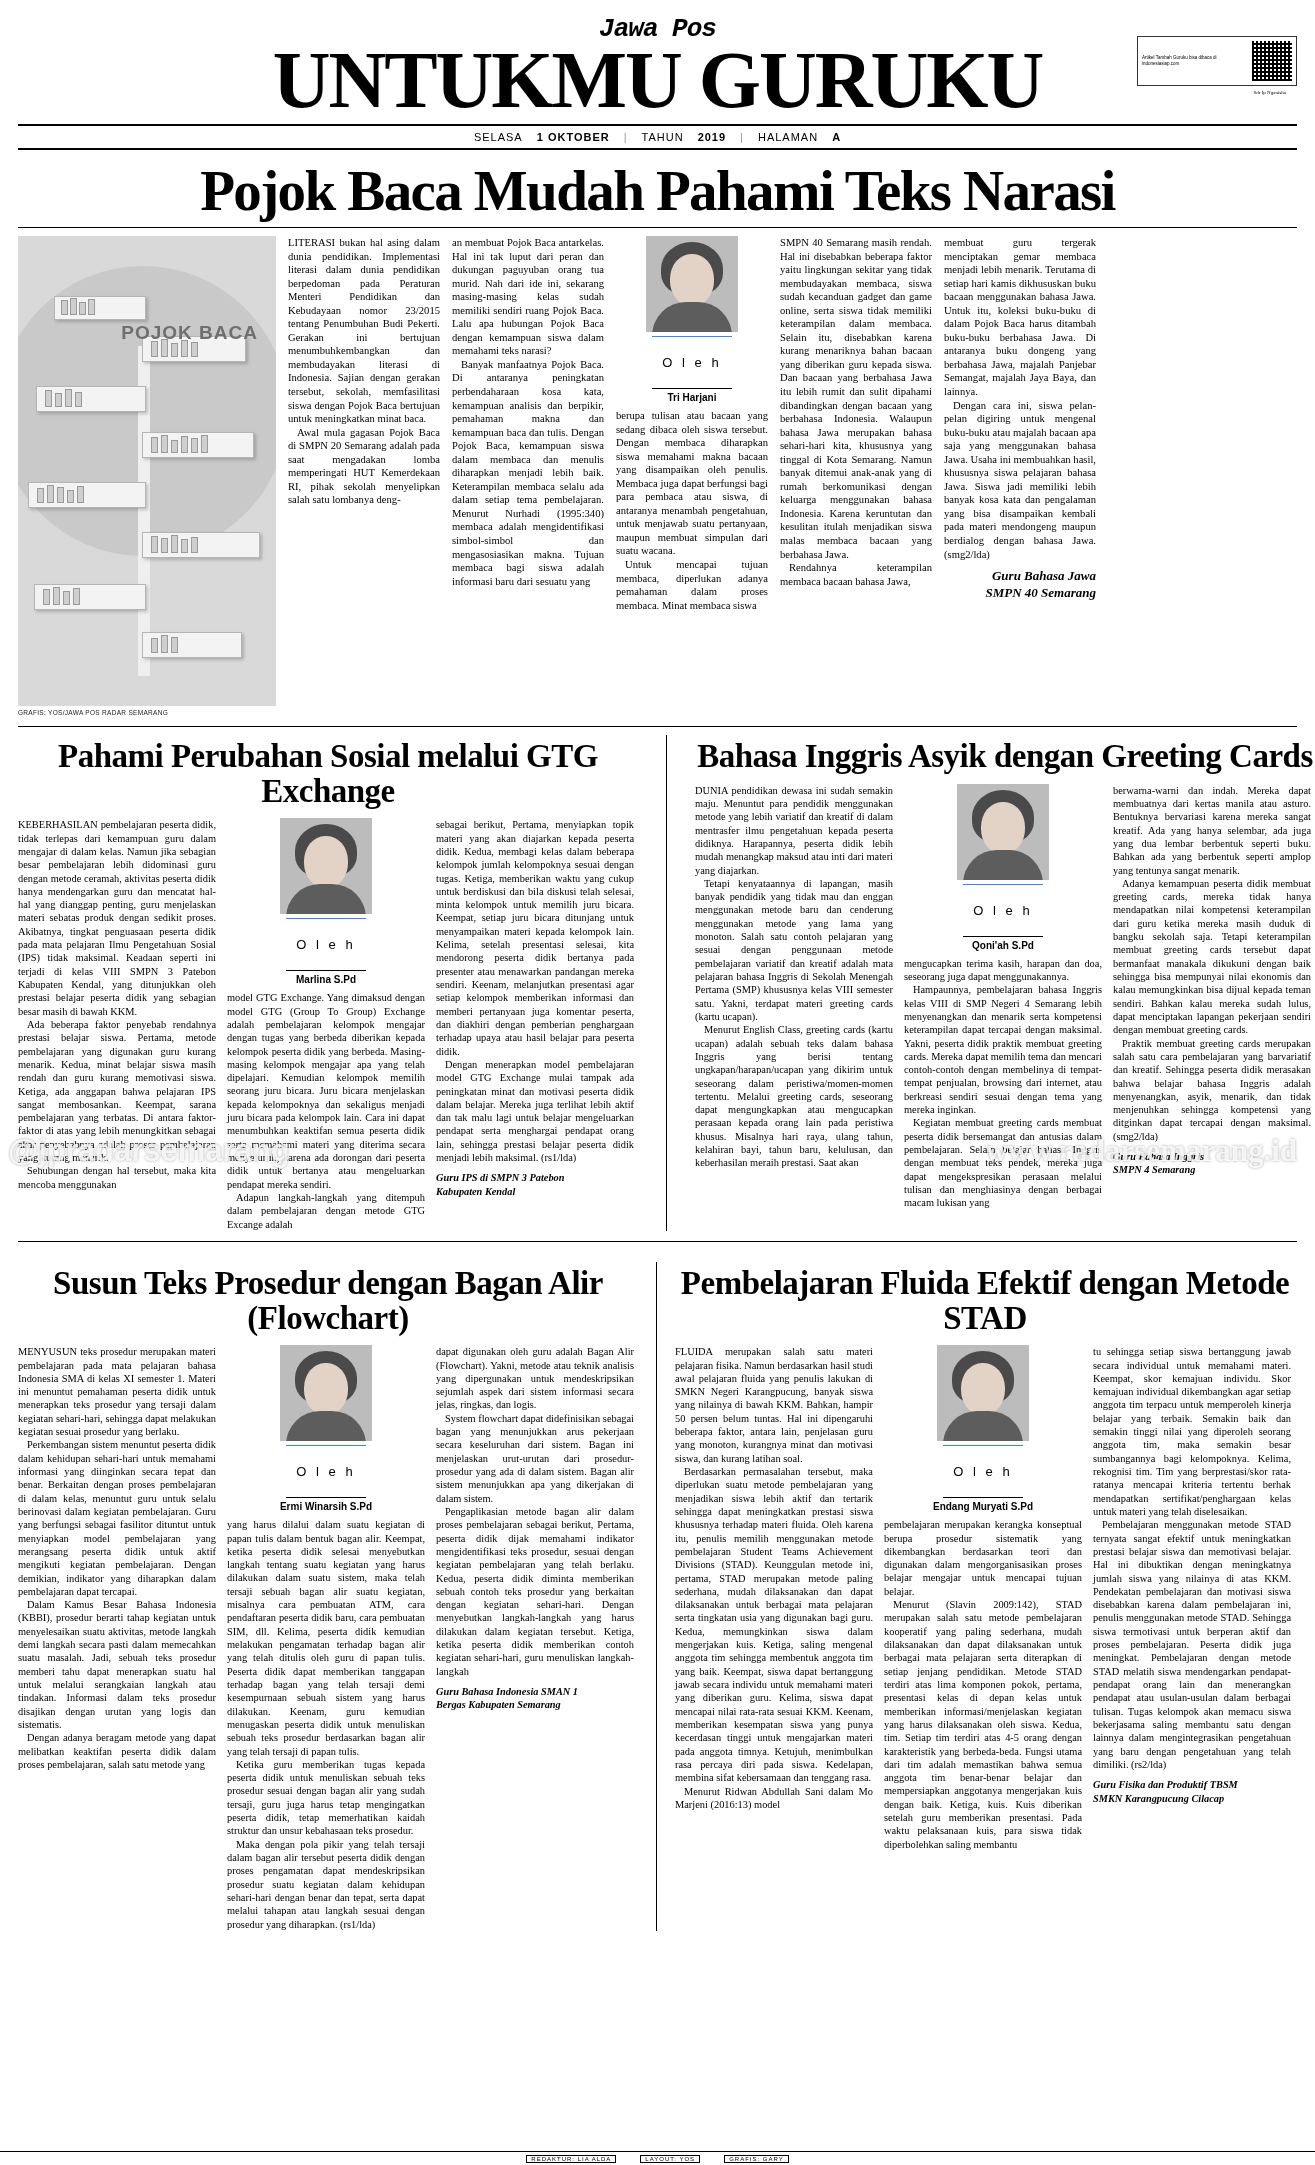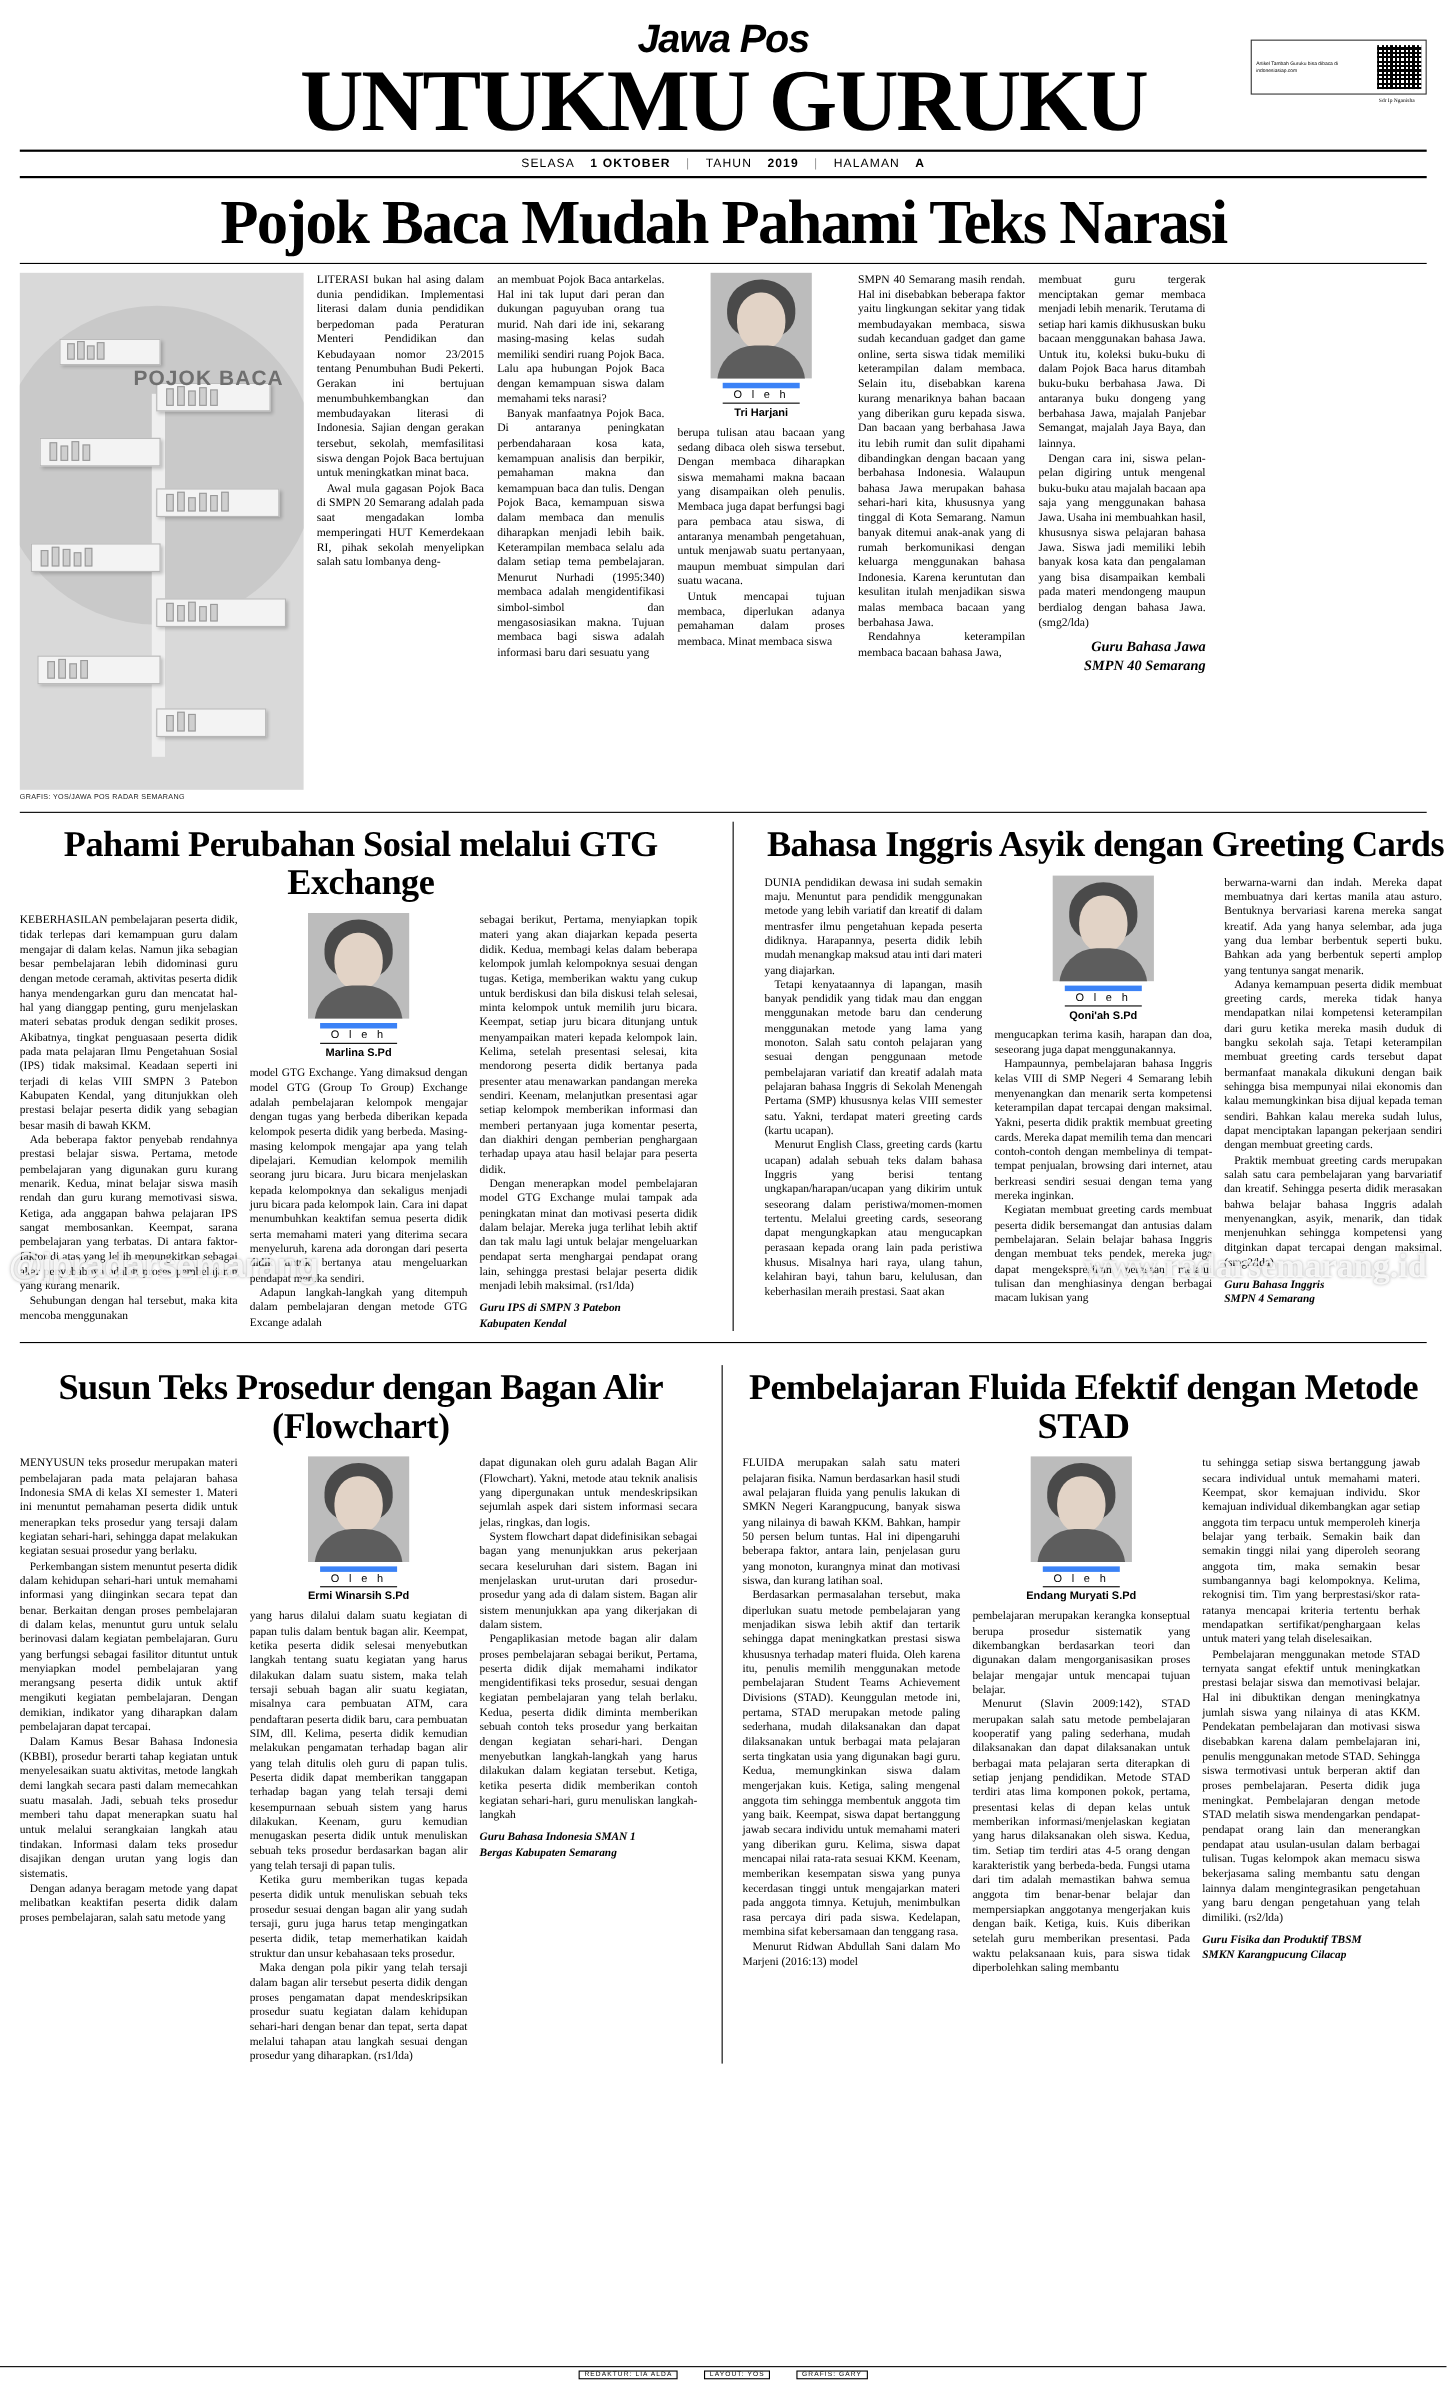--- a/index.html
+++ b/index.html
@@ -10,23 +10,23 @@
     font-family:"Liberation Serif", serif;
     color:#000;
     position:relative;
     overflow:hidden;
   }
   .page { width:1315px; height:2165px; position:relative; padding:10px 18px; }
 
   
   .masthead { position:relative; text-align:center; }
   .jawapos {
-    font-family:Liberation Sans, sans-serif;
+    font-family:Liberation Mono, monospace;
     font-weight:bold; font-style:italic;
-    font-size:36px; letter-spacing:-1px;
+    font-size:26px; letter-spacing:-1px;
     margin-top:4px;
   }
   .untukmu {
     font-family:"Liberation Serif", serif;
     font-weight:bold;
     font-size:80px;
     letter-spacing:-2px;
     line-height:0.95;
     margin-top:-2px;
   }
@@ -122,23 +122,23 @@
     width:92px; height:96px; margin:0 auto;
     background:#bcbcbc;
     position:relative; overflow:hidden;
   }
   .ap-face { position:absolute; left:50%; transform:translateX(-50%); }
   .ap-hair { top:6px; width:62px; height:54px; border-radius:50% 50% 42% 42%; background:#4a4a4a; }
   .ap-skin { top:18px; width:44px; height:52px; border-radius:48%; background:#e2d3c6; }
   .ap-body { top:66px; width:80px; height:38px; border-radius:34px 34px 0 0; background:#5d5d5d; }
   .oleh-bar {
     display:inline-block; margin-top:4px;
-    border-top:5px solid #3b82f6; border-bottom:1px solid #000;
-    font-family:"Liberation Sans", sans-serif;
-    font-size:10px; letter-spacing:3px; padding:1px 10px;
+    border-top:1px solid #3b82f6; border-bottom:1px solid #000;
+    font-family:"Liberation Sans", sans-serif;
+    font-size:13px; letter-spacing:3px; padding:18px 10px;
   }
   .author-name {
     font-family:"Liberation Sans", sans-serif;
     font-weight:bold; font-size:10px; margin-top:3px;
   }
   .signoff {
     text-align:right; font-weight:bold; font-style:italic;
     font-size:13px; line-height:1.3; margin-top:7px;
   }
   .signoff-l {

